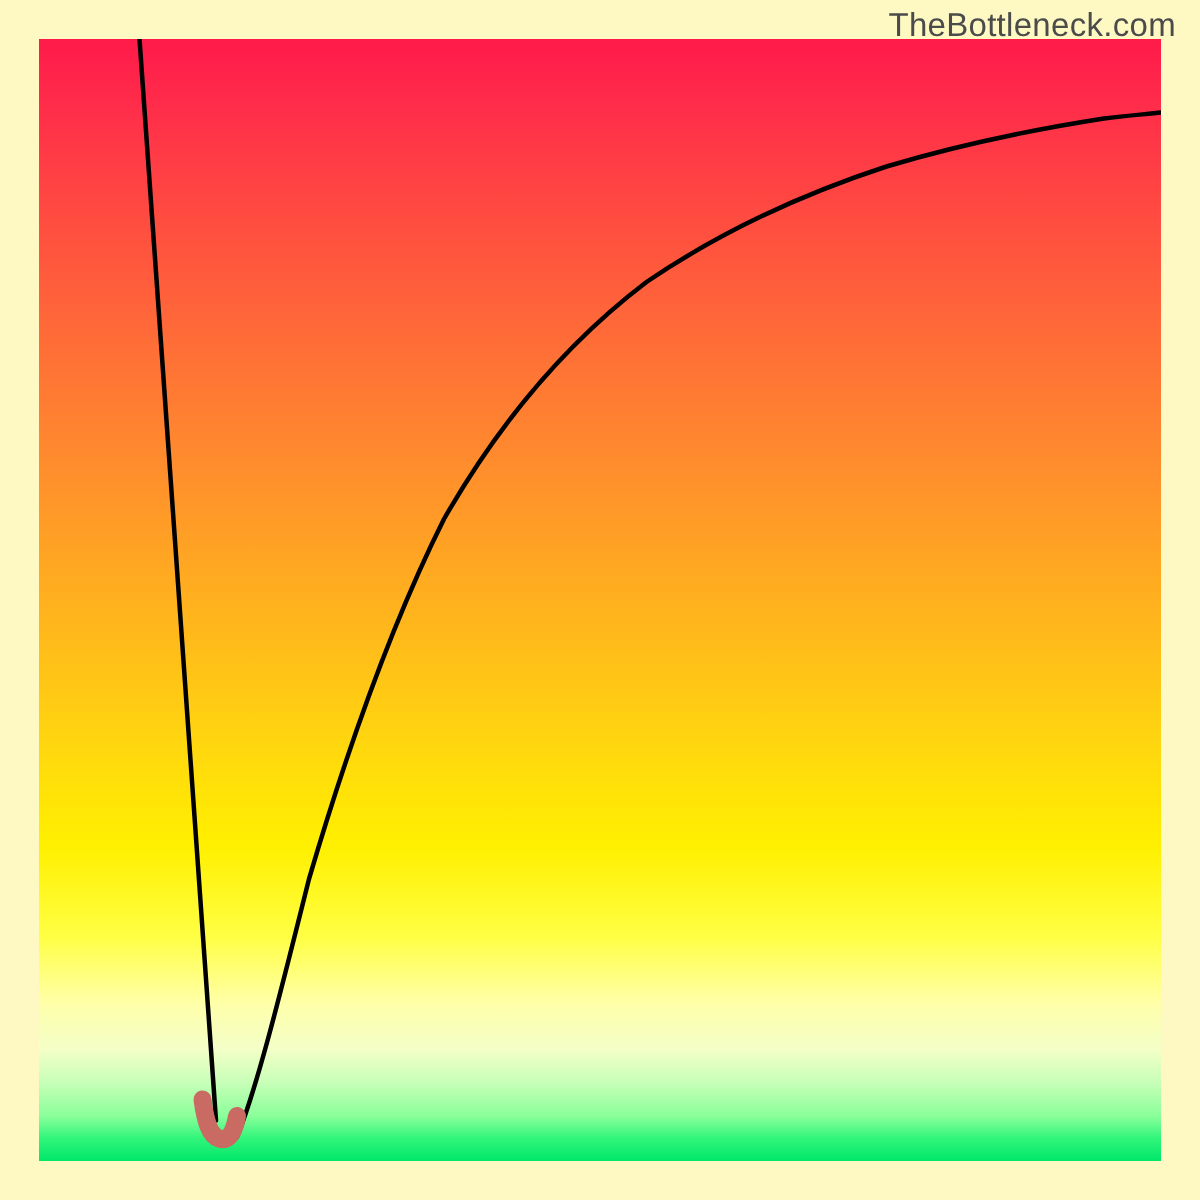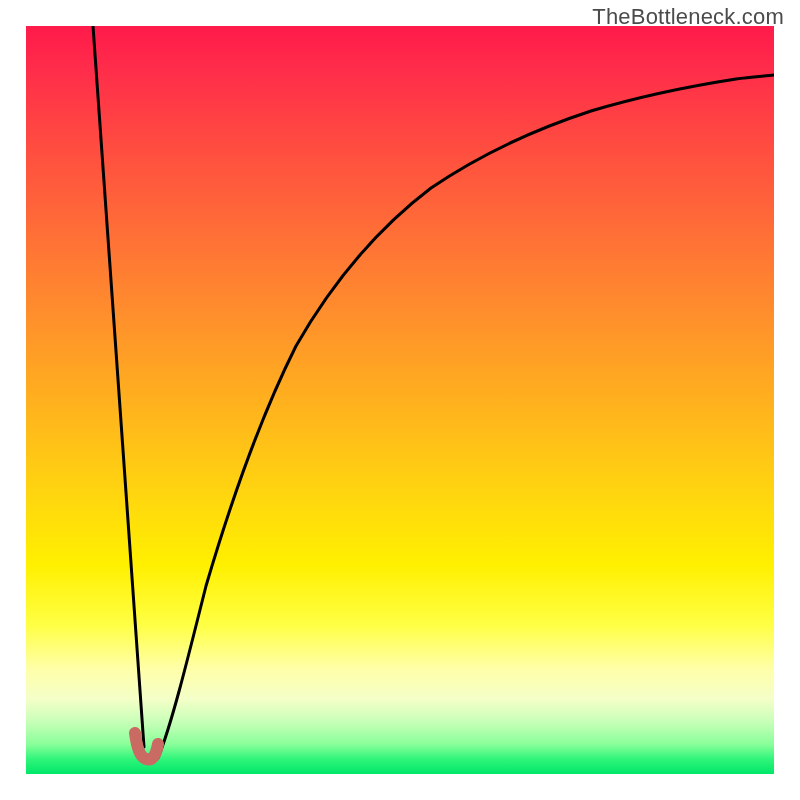--- a/index.html
+++ b/index.html
@@ -10,21 +10,21 @@
     overflow: hidden;
     background: #000;
     font-family: Arial, Helvetica, sans-serif;
   }
   .frame {
     position: absolute;
     top: 0;
     left: 0;
     width: 800px;
     height: 800px;
-    background: #ffffff;
+    background: #fef9c3;
   }
   .plot {
     position: absolute;
     top: 26px;
     left: 26px;
     width: 748px;
     height: 748px;
     overflow: hidden;
   }
   .gradient {

